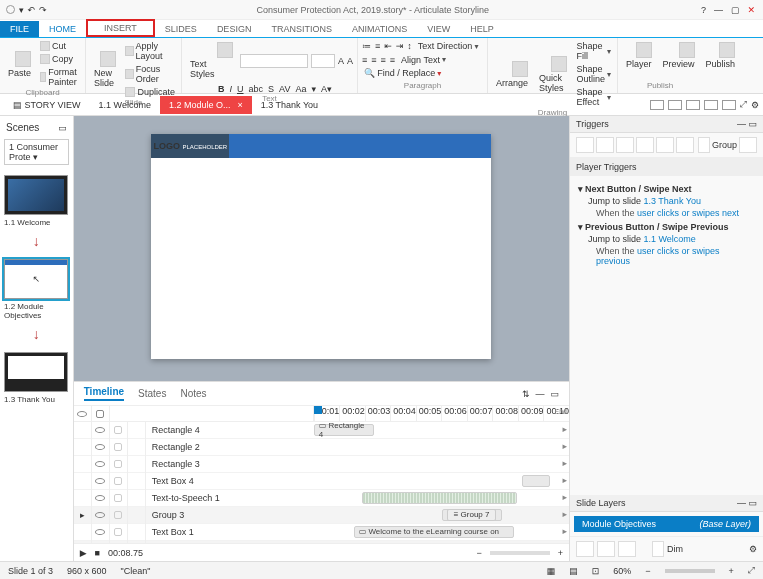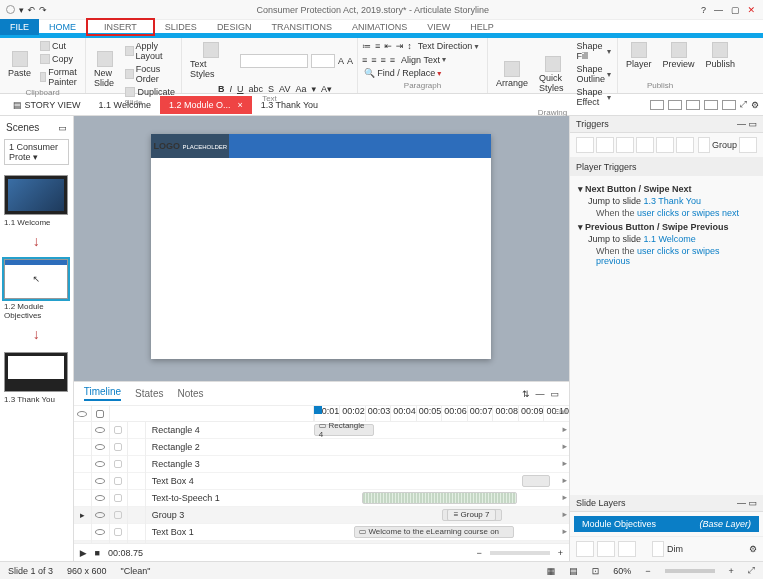--- a/index.html
+++ b/index.html
@@ -2,31 +2,31 @@
 <html><head>
 <meta charset="utf-8">
 <style>
 *{box-sizing:border-box;margin:0;padding:0;font-family:"Segoe UI",Arial,sans-serif;font-size:9px;color:#333}
 body{background:#fff;width:763px;height:579px;overflow:hidden;position:relative}
 .titlebar{height:20px;background:#f8f8f8;display:flex;align-items:center;border-bottom:1px solid #eee}
 .tb-left{display:flex;gap:4px;padding:0 6px}
 .tb-dot{width:9px;height:9px;border:1px solid #999;border-radius:50%}
 .tb-title{flex:1;text-align:center;color:#666;font-size:9px}
 .tb-right{display:flex;gap:8px;padding:0 8px;color:#0a7ec6}
-.tabs{height:18px;display:flex;align-items:center;border-bottom:5px solid #0ea5e9}
+.tabs{height:18px;display:flex;align-items:flex-end;border-bottom:1px solid #0ea5e9}
 .tab{padding:3px 10px;color:#666;font-size:9px;cursor:pointer}
 .tab.file{background:#0a7ec6;color:#fff}
 .tab.active{color:#0a7ec6}
 .tab.boxed{border:2px solid #d22;padding:2px 16px}
 .ribbon{height:56px;background:#f9f9f9;border-bottom:1px solid #ddd;display:flex}
 .rgroup{border-right:1px solid #e6e6e6;padding:2px 4px;display:flex;flex-direction:column;justify-content:space-between}
 .rgroup-label{text-align:center;color:#888;font-size:8px;padding-bottom:1px}
 .rrow{display:flex;gap:3px;align-items:center}
 .ritem{display:flex;align-items:center;gap:2px;color:#555;font-size:8px;padding:1px 2px;cursor:pointer}
-.rbig{display:flex;flex-direction:column;align-items:center;gap:1px;padding:2px 4px;font-size:8px}
+.rbig{display:flex;flex-direction:column;align-items:flex-end;gap:1px;padding:2px 4px;font-size:8px}
 .ricon{width:16px;height:16px;background:#ddd;border:1px solid #ccc}
 .ricon.sm{width:10px;height:10px}
 .ffield{border:1px solid #ccc;height:14px;background:#fff}
 .toolbar2{height:22px;display:flex;align-items:center;justify-content:space-between;border-bottom:1px solid #ddd;padding:0 4px}
 .doctabs{display:flex;gap:0}
 .doctab{padding:3px 8px;display:flex;align-items:center;gap:3px;font-size:9px;border:1px solid transparent;cursor:pointer}
 .doctab.active{background:#ef4444;color:#fff}
 .doctab.active span{color:#fff}
 .viewicns{display:flex;gap:4px;align-items:center}
 .vicn{width:14px;height:10px;border:1px solid #999}
@@ -43,21 +43,21 @@
 .center{flex:1;display:flex;flex-direction:column;background:#a6b0bb}
 .canvas-wrap{flex:1;display:flex;align-items:flex-start;justify-content:center;padding:18px;overflow:hidden}
 .canvas{width:340px;height:225px;background:#fff;box-shadow:0 2px 6px rgba(0,0,0,.3)}
 .canvas-bar{height:24px;background:#2d6dbb;display:flex}
 .logo-ph{width:78px;background:#344e68;display:flex;align-items:center;justify-content:center;color:#fff;font-size:8px}
 .logo-ph b{font-weight:700}
 .cp-title{flex:1;display:flex;align-items:center;padding:0 6px;color:#fff;font-size:9px;font-weight:600}
 .timeline{height:180px;background:#fff;border-top:1px solid #ddd;display:flex;flex-direction:column}
 .tl-tabs{display:flex;gap:14px;padding:4px 10px;border-bottom:1px solid #eee;align-items:center}
 .tl-tab{color:#666;font-size:10px;cursor:pointer}
-.tl-tab.a{color:#0a7ec6;font-weight:400;border-bottom:2px solid #0a7ec6;padding-bottom:2px}
+.tl-tab.a{color:#0a7ec6;font-weight:700;border-bottom:2px solid #0a7ec6;padding-bottom:2px}
 .tl-right{margin-left:auto;display:flex;gap:6px}
 .tl-head{display:flex;border-bottom:1px solid #eee;height:16px;position:relative}
 .tl-cols{display:flex;width:240px}
 .tl-col{border-right:1px solid #eee;height:16px;display:flex;align-items:center;justify-content:center}
 .tl-ruler{flex:1;position:relative;display:flex;font-size:7px;color:#888}
 .tick{flex:1;border-left:1px solid #eee;padding-left:2px}
 .playhead{position:absolute;left:0;top:0;width:8px;height:8px;background:#0a7ec6}
 .tl-rows{flex:1;overflow:auto}
 .tl-row{display:flex;height:17px;border-bottom:1px solid #f2f2f2;align-items:center}
 .tl-row.g{background:#f4f4f4}

